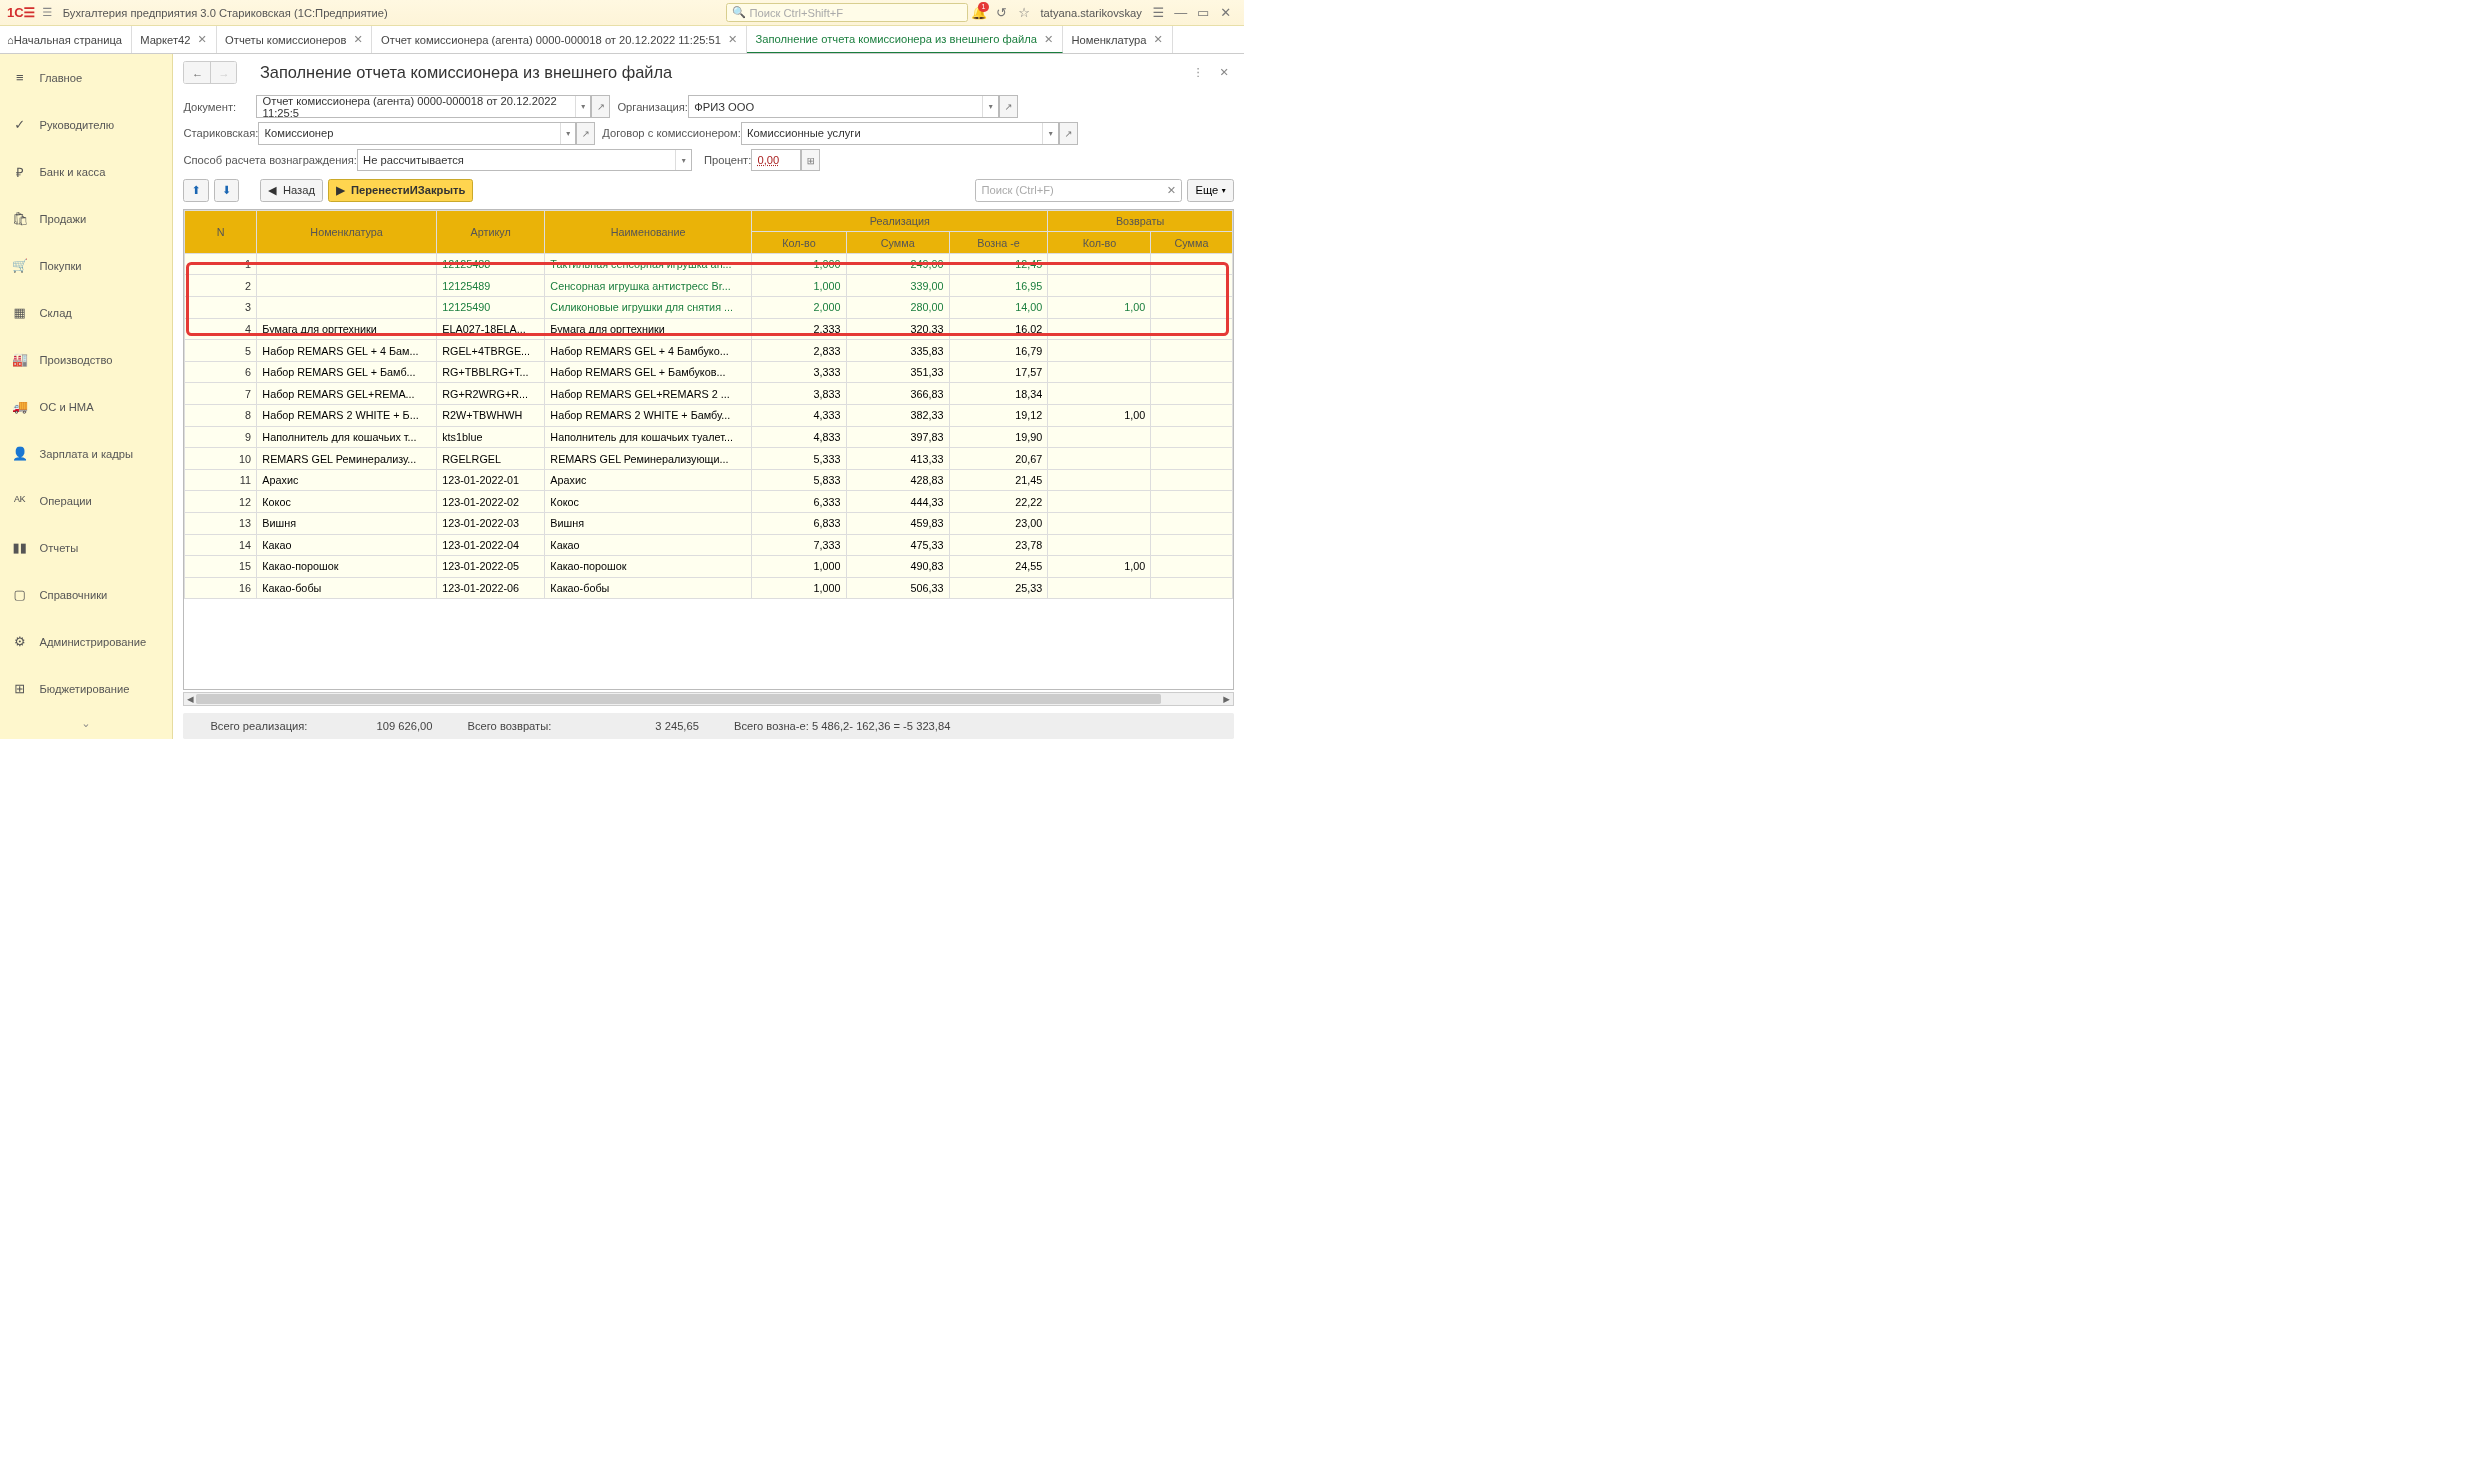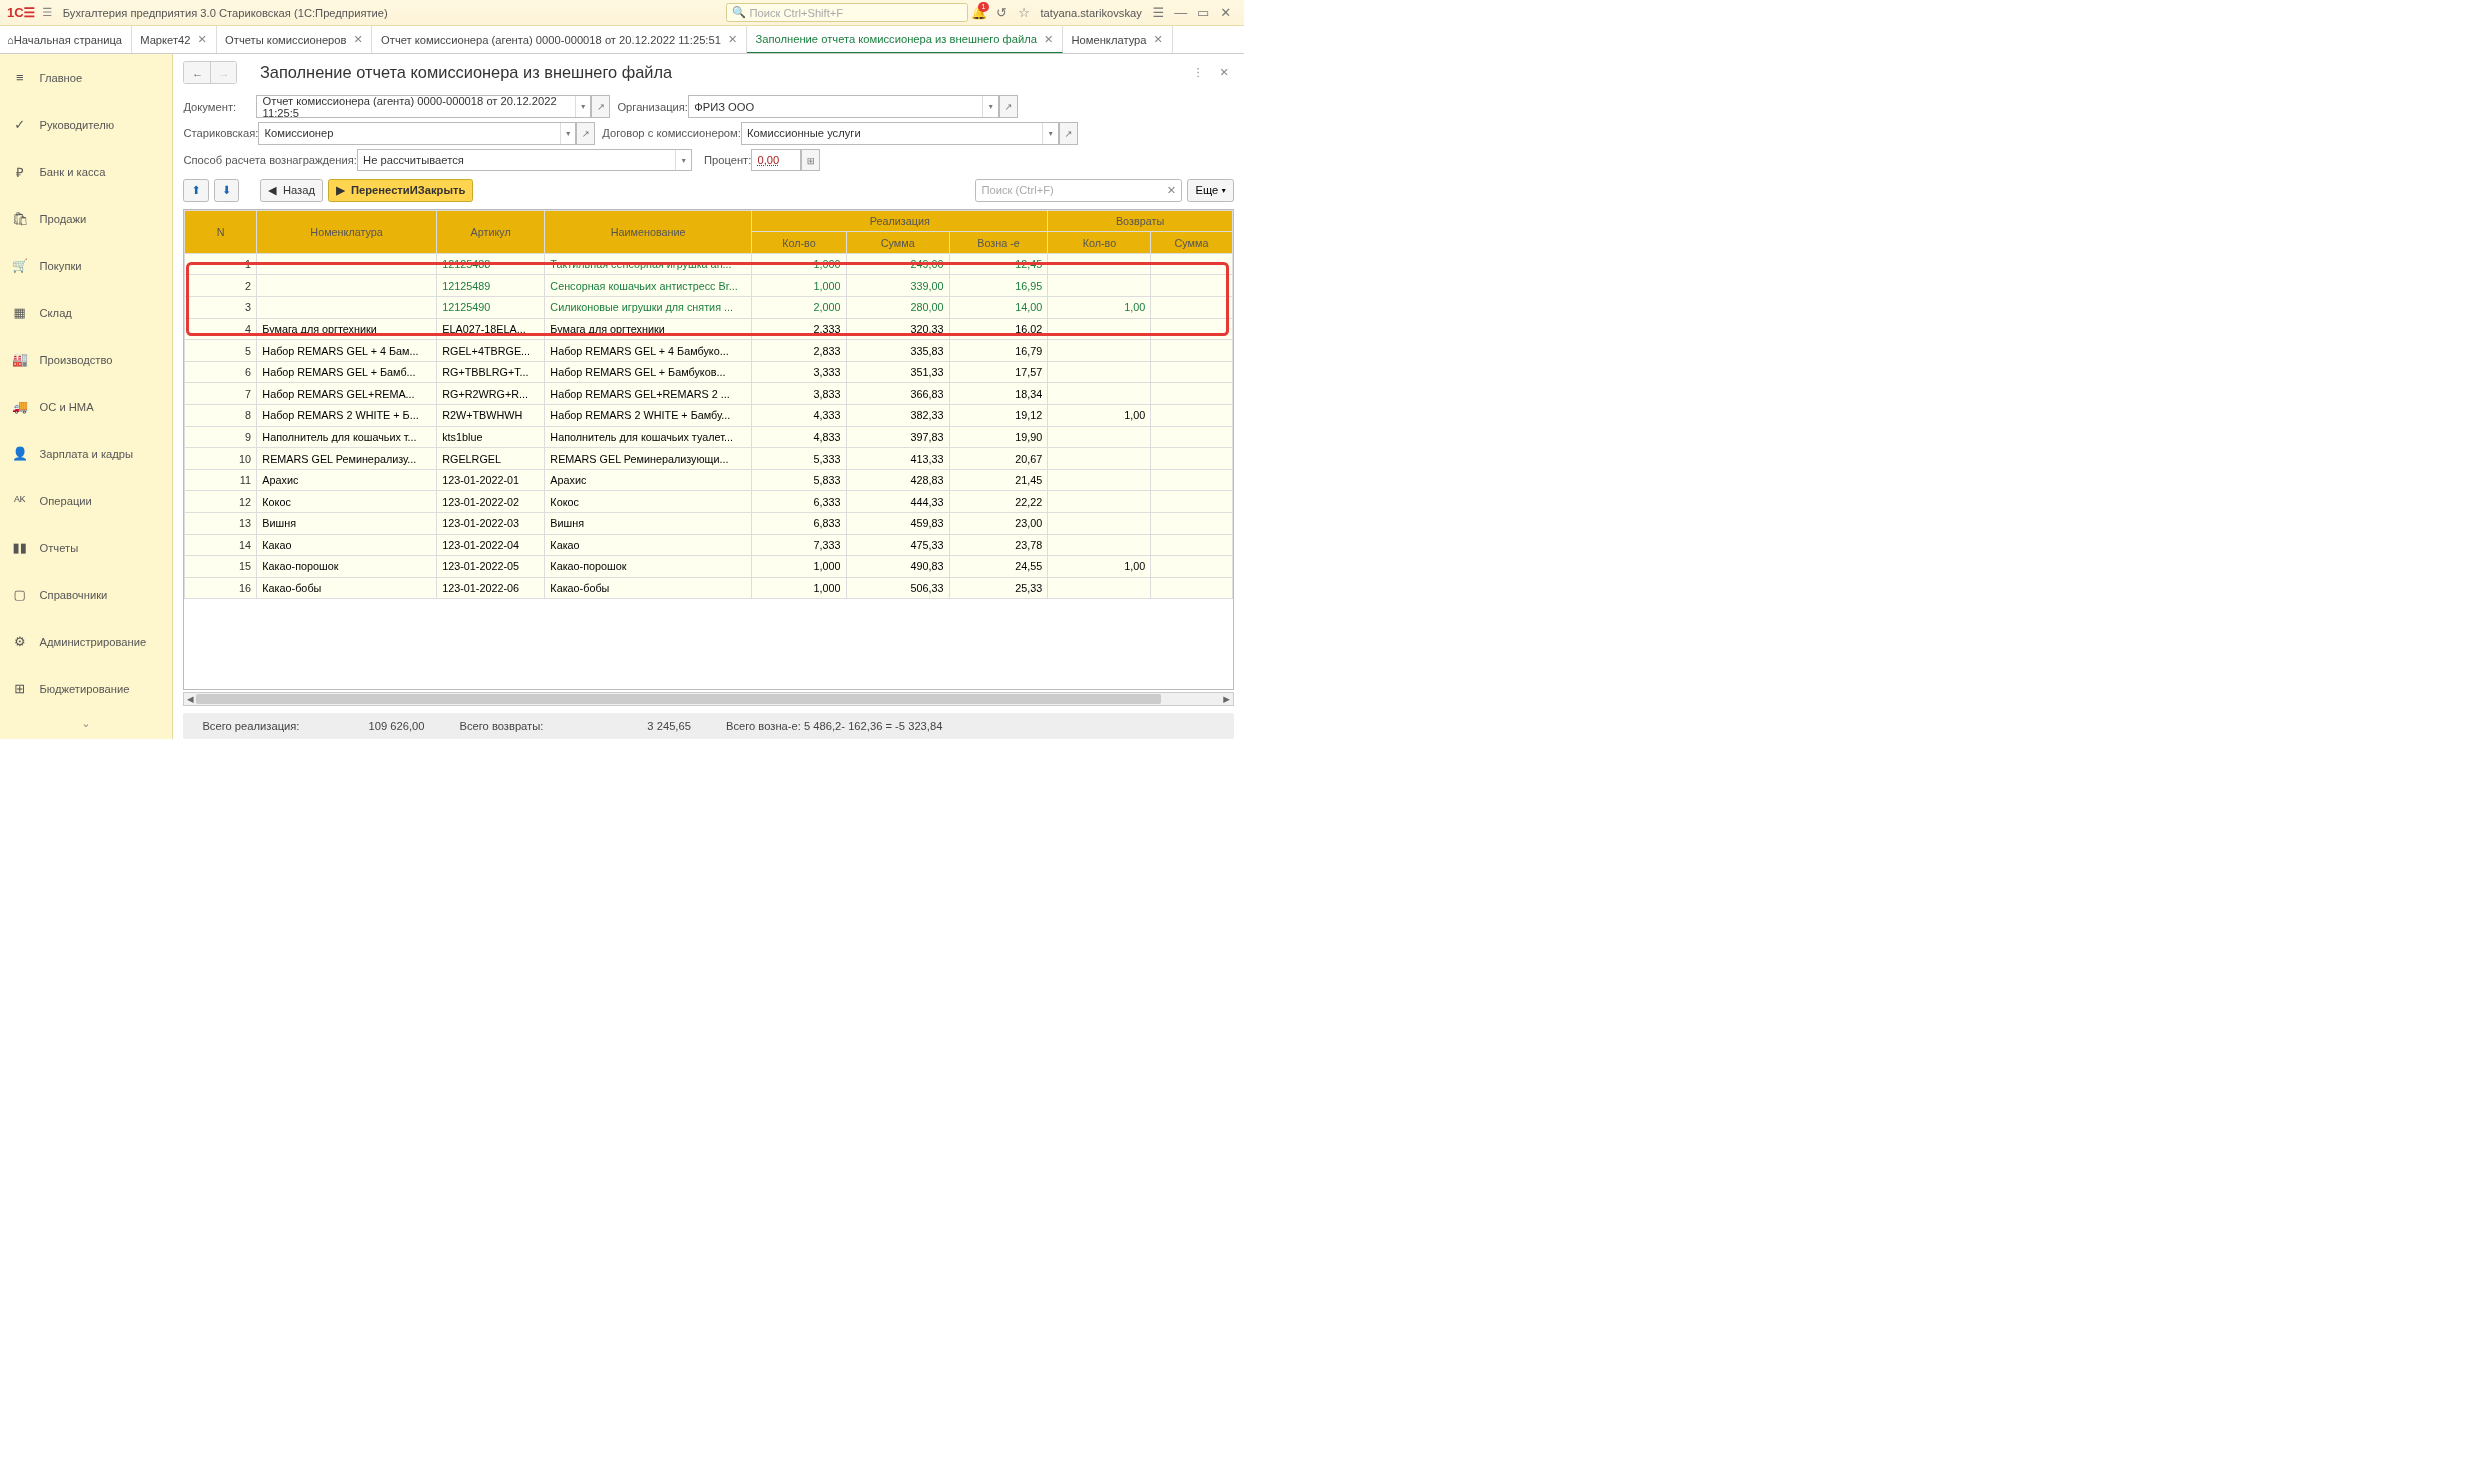--- a/index.html
+++ b/index.html
@@ -68,21 +68,21 @@
 table { border-collapse: collapse; width: 100%; table-layout: fixed; }
 th, td { border: 0.9px solid #ddd; padding: 4.3px 5.2px; font-size: 10.8px; white-space: nowrap; overflow: hidden; text-overflow: ellipsis; }
 thead th { background: #eab308; color: #555; font-weight: normal; text-align: center; }
 .num-col { text-align: right; }
 tbody tr { background: #ffffef; }
 tbody tr.green td { color: #1a7e3e; }
 tbody tr td.n { text-align: right; color: #333; }
 .highlight-box { position: absolute; border: 3.5px solid #e53935; border-radius: 5.2px; pointer-events: none; }
 
 
-.totals { background: #eee; padding: 7px 19px; display: flex; gap: 35px; color: #444; margin: 5.2px 10.4px 0; border-radius: 1.7px; }
+.totals { background: #eee; padding: 7px 27px; display: flex; gap: 35px; color: #444; margin: 5.2px 10.4px 0; border-radius: 1.7px; }
 .totals .tval { margin-left: 17.3px; }
 
 
 .hscroll { height: 14px; background: #f0f0f0; margin: 1.7px 10.4px; border: 0.9px solid #ccc; position: relative; }
 .hscroll .thumb { position: absolute; left: 12px; top: 0.9px; height: 10.4px; width: 92%; background: #ccc; border-radius: 1.7px; }
 .hscroll .arr { position: absolute; top: 0; width: 12px; height: 12px; color: #666; text-align: center; font-size: 8.6px; line-height:12px;}
 .hscroll .arr.l { left: 0; }
 .hscroll .arr.r { right: 0; }
 </style>
 </head>
@@ -309,21 +309,21 @@
                 <td class="num-col">1,000</td>
                 <td class="num-col">249,00</td>
                 <td class="num-col">12,45</td>
                 <td class="num-col"></td>
                 <td class="num-col"></td>
               </tr>
               <tr class="green">
                 <td class="n">2</td>
                 <td></td>
                 <td>12125489</td>
-                <td>Сенсорная кошачьих антистресс Br...</td>
+                <td>Сенсорная игрушка антистресс Br...</td>
                 <td class="num-col">1,000</td>
                 <td class="num-col">339,00</td>
                 <td class="num-col">16,95</td>
                 <td class="num-col"></td>
                 <td class="num-col"></td>
               </tr>
               <tr class="green">
                 <td class="n">3</td>
                 <td></td>
                 <td>12125490</td>

